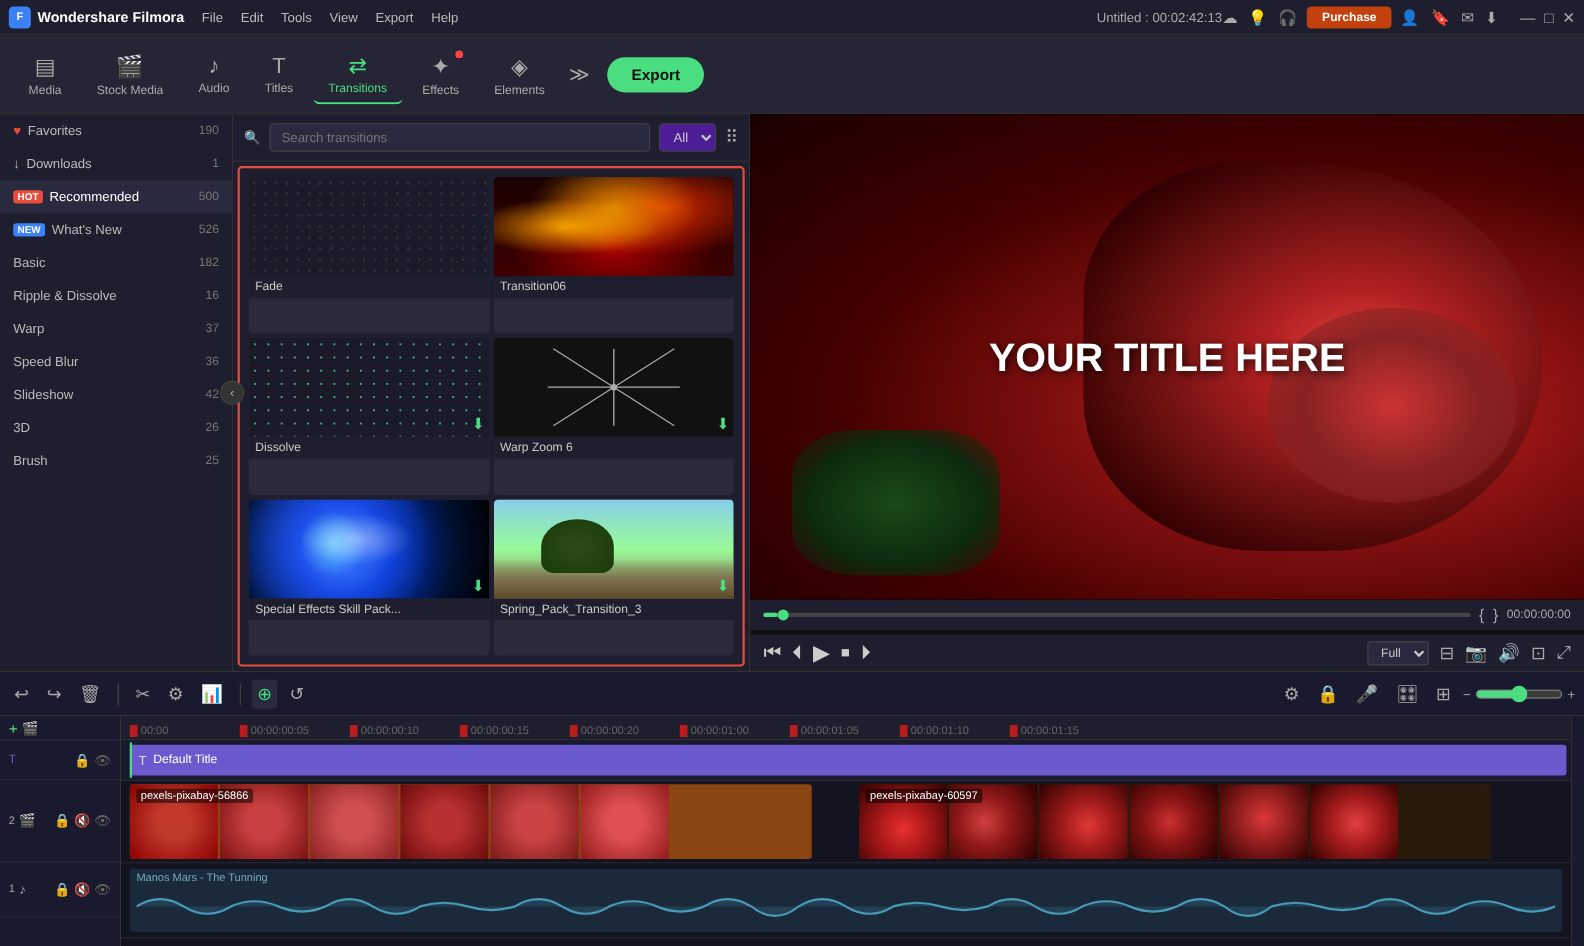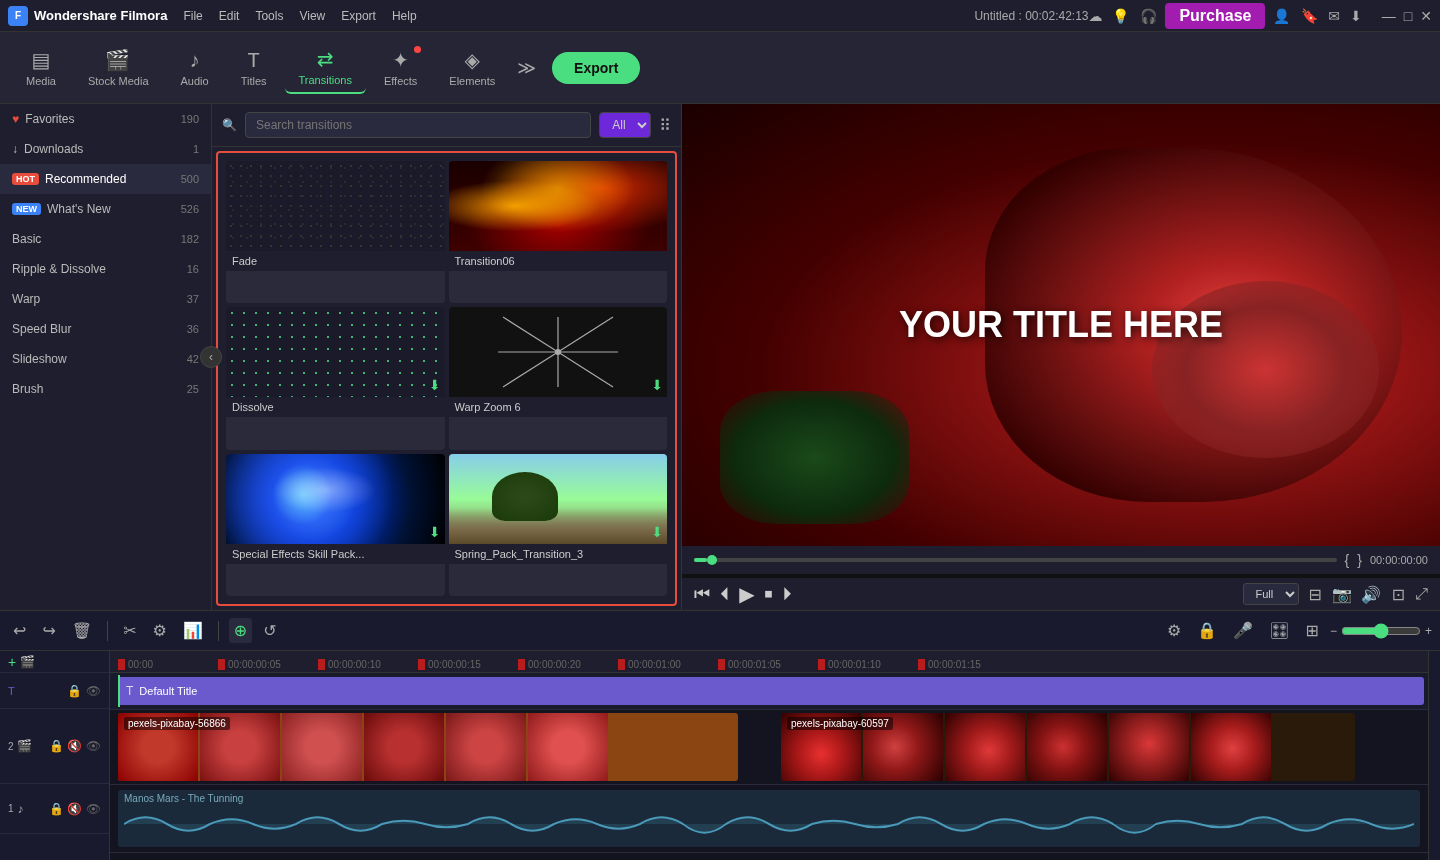--- a/index.html
+++ b/index.html
@@ -12,21 +12,21 @@
       display: flex;
       align-items: center;
       padding: 0 8px;
       border-bottom: 1px solid #333;
     }
     .title-bar .logo { display: flex; align-items: center; gap: 6px; color: #fff; font-size: 13px; font-weight: 600; margin-right: 16px; }
     .title-bar .logo-icon { width: 20px; height: 20px; background: #3b82f6; border-radius: 4px; display: flex; align-items: center; justify-content: center; color: #fff; font-size: 10px; font-weight: bold; }
     .menu-items { display: flex; gap: 16px; color: #bbb; font-size: 12px; }
     .title-center { flex: 1; text-align: right; color: #aaa; font-size: 12px; }
     .title-right { display: flex; align-items: center; gap: 8px; }
-    .purchase-btn { background: #a21caf; color: #fff; border: none; padding: 4px 14px; border-radius: 4px; cursor: pointer; font-size: 16px; font-weight: 600; }
+    .purchase-btn { background: #c2410c; color: #fff; border: none; padding: 4px 14px; border-radius: 4px; cursor: pointer; font-size: 11px; font-weight: 600; }
     .title-icons { display: flex; gap: 10px; color: #aaa; }
     .title-icons span { cursor: pointer; font-size: 14px; }
     .win-controls { display: flex; gap: 8px; margin-left: 12px; color: #aaa; }
     .win-controls span { cursor: pointer; font-size: 14px; }
 
     
     .toolbar {
       background: #252535;
       height: 72px;
       display: flex;
@@ -99,21 +99,21 @@
     .search-box {
       flex: 1;
       background: #2a2a3e;
       border: 1px solid #444;
       border-radius: 4px;
       padding: 5px 10px;
       color: #ccc;
       font-size: 12px;
     }
     .filter-dropdown {
-      background: #6d28d9;
+      background: #4c1d95;
       border: 1px solid #444;
       border-radius: 4px;
       padding: 4px 8px;
       color: #ccc;
       font-size: 12px;
       cursor: pointer;
     }
     .grid-icon { color: #aaa; cursor: pointer; font-size: 16px; }
     .collapse-btn {
       position: absolute;
@@ -520,20 +520,24 @@
       <span>Warp</span>
       <span class="badge">37</span>
     </div>
     <div class="sidebar-item">
       <span>Speed Blur</span>
       <span class="badge">36</span>
     </div>
     <div class="sidebar-item">
       <span>Slideshow</span>
       <span class="badge">42</span>
+    </div>
+    <div class="sidebar-item">
+      <span>3D</span>
+      <span class="badge">26</span>
     </div>
     <div class="sidebar-item">
       <span>Brush</span>
       <span class="badge">25</span>
     </div>
   </div>
 
   <div class="transitions-panel">
     <div class="panel-header">
       <span style="color:#777">🔍</span>

